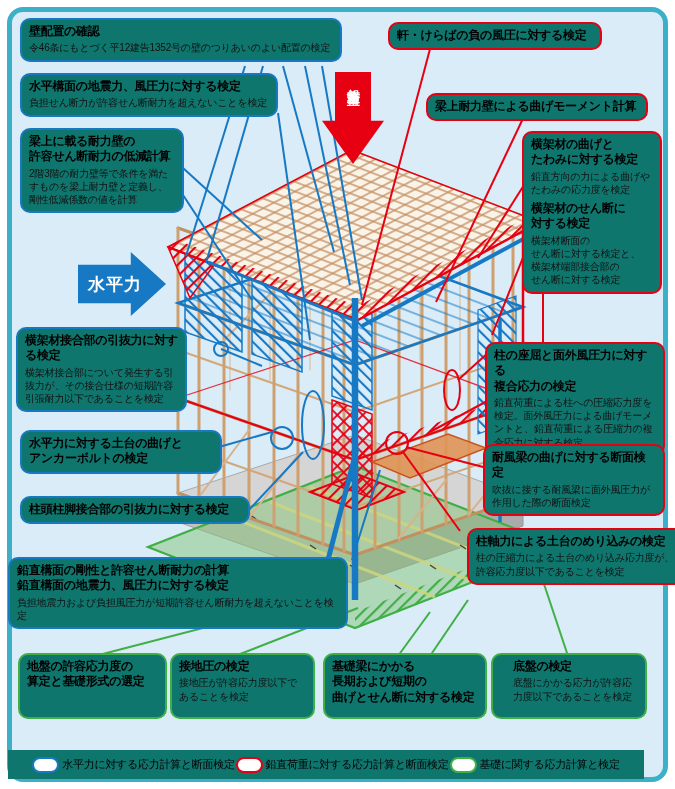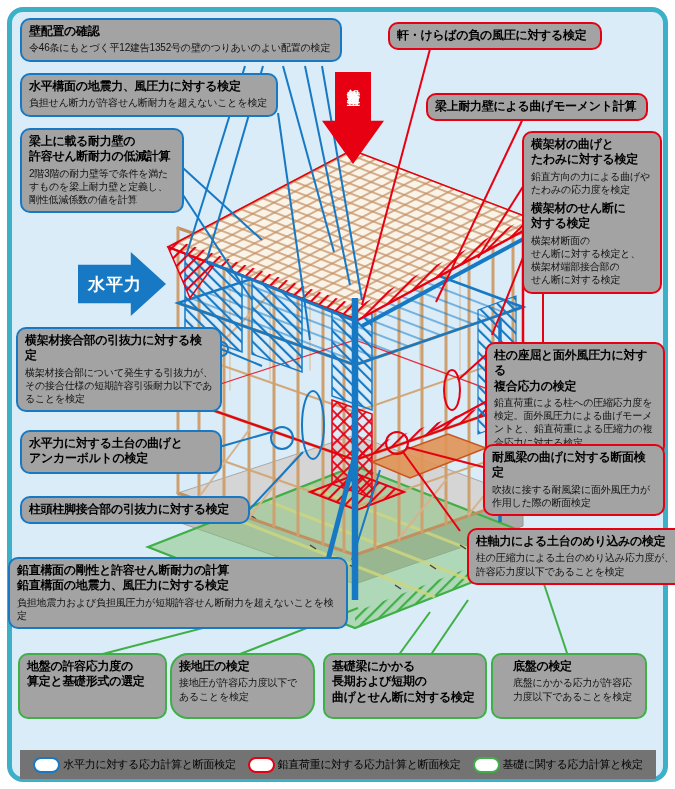--- a/index.html
+++ b/index.html
@@ -1,36 +1,36 @@
 <!DOCTYPE html>
 <html><head>
 <meta charset="utf-8">
 <style>
   html,body{margin:0;padding:0;background:#ffffff;}
   .stage{position:relative;width:675px;height:789px;background:#ffffff;overflow:hidden;
          font-family:"Liberation Sans","DejaVu Sans",sans-serif;}
   .panel{position:absolute;left:7px;top:7px;width:661px;height:775px;box-sizing:border-box;
          border:5px solid #3cb0c9;border-radius:16px;background:#d9ecf8;}
   svg.scene{position:absolute;left:0;top:0;width:675px;height:789px;z-index:1;}
-  .note{position:absolute;z-index:3;background:#a3a3a3;border:2px solid #1779c4;border-radius:10px;
+  .note{position:absolute;z-index:3;background:#0f766e;border:2px solid #1779c4;border-radius:10px;
         padding:4px 7px 5px 7px;box-sizing:border-box;}
   .note.red{border-color:#e60012;}
   .note.green{border-color:#3faf46;}
   .t{font-size:12px;font-weight:bold;color:#000;line-height:1.28;white-space:pre-line;letter-spacing:-0.3px;}
   .b{font-size:10px;color:#111;line-height:1.32;white-space:pre-line;margin-top:2px;letter-spacing:-0.2px;}
   .gap{height:5px;}
   .arrow{position:absolute;z-index:2;}
   .arrow .shape{position:absolute;inset:0;background:#1779c4;}
   .arrow.h .shape{clip-path:polygon(0 20%,60% 20%,60% 0,100% 50%,60% 100%,60% 80%,0 80%);}
   .arrow.v .shape{background:#e60012;clip-path:polygon(21% 0,79% 0,79% 53%,100% 53%,50% 100%,0 53%,21% 53%);}
   .arrow .lab{position:absolute;color:#fff;font-weight:bold;}
   .arrow.h .lab{left:10px;top:50%;transform:translateY(-50%);font-size:17px;letter-spacing:1px;}
   .arrow.v .lab{left:50%;top:7px;transform:translateX(-50%);writing-mode:vertical-rl;font-size:13px;letter-spacing:1px;}
-  .legendbar{position:absolute;left:20px;top:750px;width:636px;height:29px;background:#737373;z-index:3;
-             display:flex;align-items:center;justify-content:center;gap:12px;}
+  .legendbar{position:absolute;left:8px;top:750px;width:636px;height:29px;background:#0f766e;z-index:3;
+             display:flex;align-items:center;justify-content:center;gap:1px;}
   .litem{display:flex;align-items:center;gap:3px;}
   .pill{width:27px;height:16px;border-radius:9px;background:#fff;border:2px solid #1779c4;box-sizing:border-box;}
   .pill.red{border-color:#e60012;}
   .pill.green{border-color:#3faf46;}
   .llabel{font-size:11px;color:#000;letter-spacing:-0.3px;}
 </style>
 </head>
 <body>
 
 <div class="stage">
@@ -238,21 +238,21 @@
   </div>
   <div class="note" style="left:20px;top:73px;width:258px;">
     <div class="t">水平構面の地震力、風圧力に対する検定</div>
     <div class="b">負担せん断力が許容せん断耐力を超えないことを検定</div>
   </div>
   <div class="note" style="left:20px;top:128px;width:164px;">
     <div class="t">梁上に載る耐力壁の
 許容せん断耐力の低減計算</div>
     <div class="b">2階3階の耐力壁等で条件を満たすものを梁上耐力壁と定義し、剛性低減係数の値を計算</div>
   </div>
-  <div class="note" style="left:16px;top:327px;width:206px;">
+  <div class="note" style="left:16px;top:327px;width:171px;">
     <div class="t">横架材接合部の引抜力に対する検定</div>
     <div class="b">横架材接合部について発生する引抜力が、その接合仕様の短期許容引張耐力以下であることを検定</div>
   </div>
   <div class="note" style="left:20px;top:430px;width:202px;">
     <div class="t">水平力に対する土台の曲げと
 アンカーボルトの検定</div>
   </div>
   <div class="note" style="left:20px;top:496px;width:230px;">
     <div class="t">柱頭柱脚接合部の引抜力に対する検定</div>
   </div>
@@ -292,21 +292,21 @@
   </div>
   <div class="note red" style="left:446px;top:528px;width:219px;margin-left:21px;">
     <div class="t">柱軸力による土台のめり込みの検定</div>
     <div class="b">柱の圧縮力による土台のめり込み応力度が、許容応力度以下であることを検定</div>
   </div>
 
   <div class="note green" style="left:18px;top:653px;width:149px;height:66px;">
     <div class="t">地盤の許容応力度の
 算定と基礎形式の選定</div>
   </div>
-  <div class="note green" style="left:170px;top:653px;width:145px;height:66px;border-radius:18px;">
+  <div class="note green" style="left:170px;top:653px;width:145px;height:66px;">
     <div class="t">接地圧の検定</div>
     <div class="b">接地圧が許容応力度以下であることを検定</div>
   </div>
   <div class="note green" style="left:323px;top:653px;width:164px;height:66px;">
     <div class="t">基礎梁にかかる
 長期および短期の
 曲げとせん断に対する検定</div>
   </div>
   <div class="note green" style="left:491px;top:653px;width:156px;height:66px;padding-left:20px;">
     <div class="t">底盤の検定</div>

